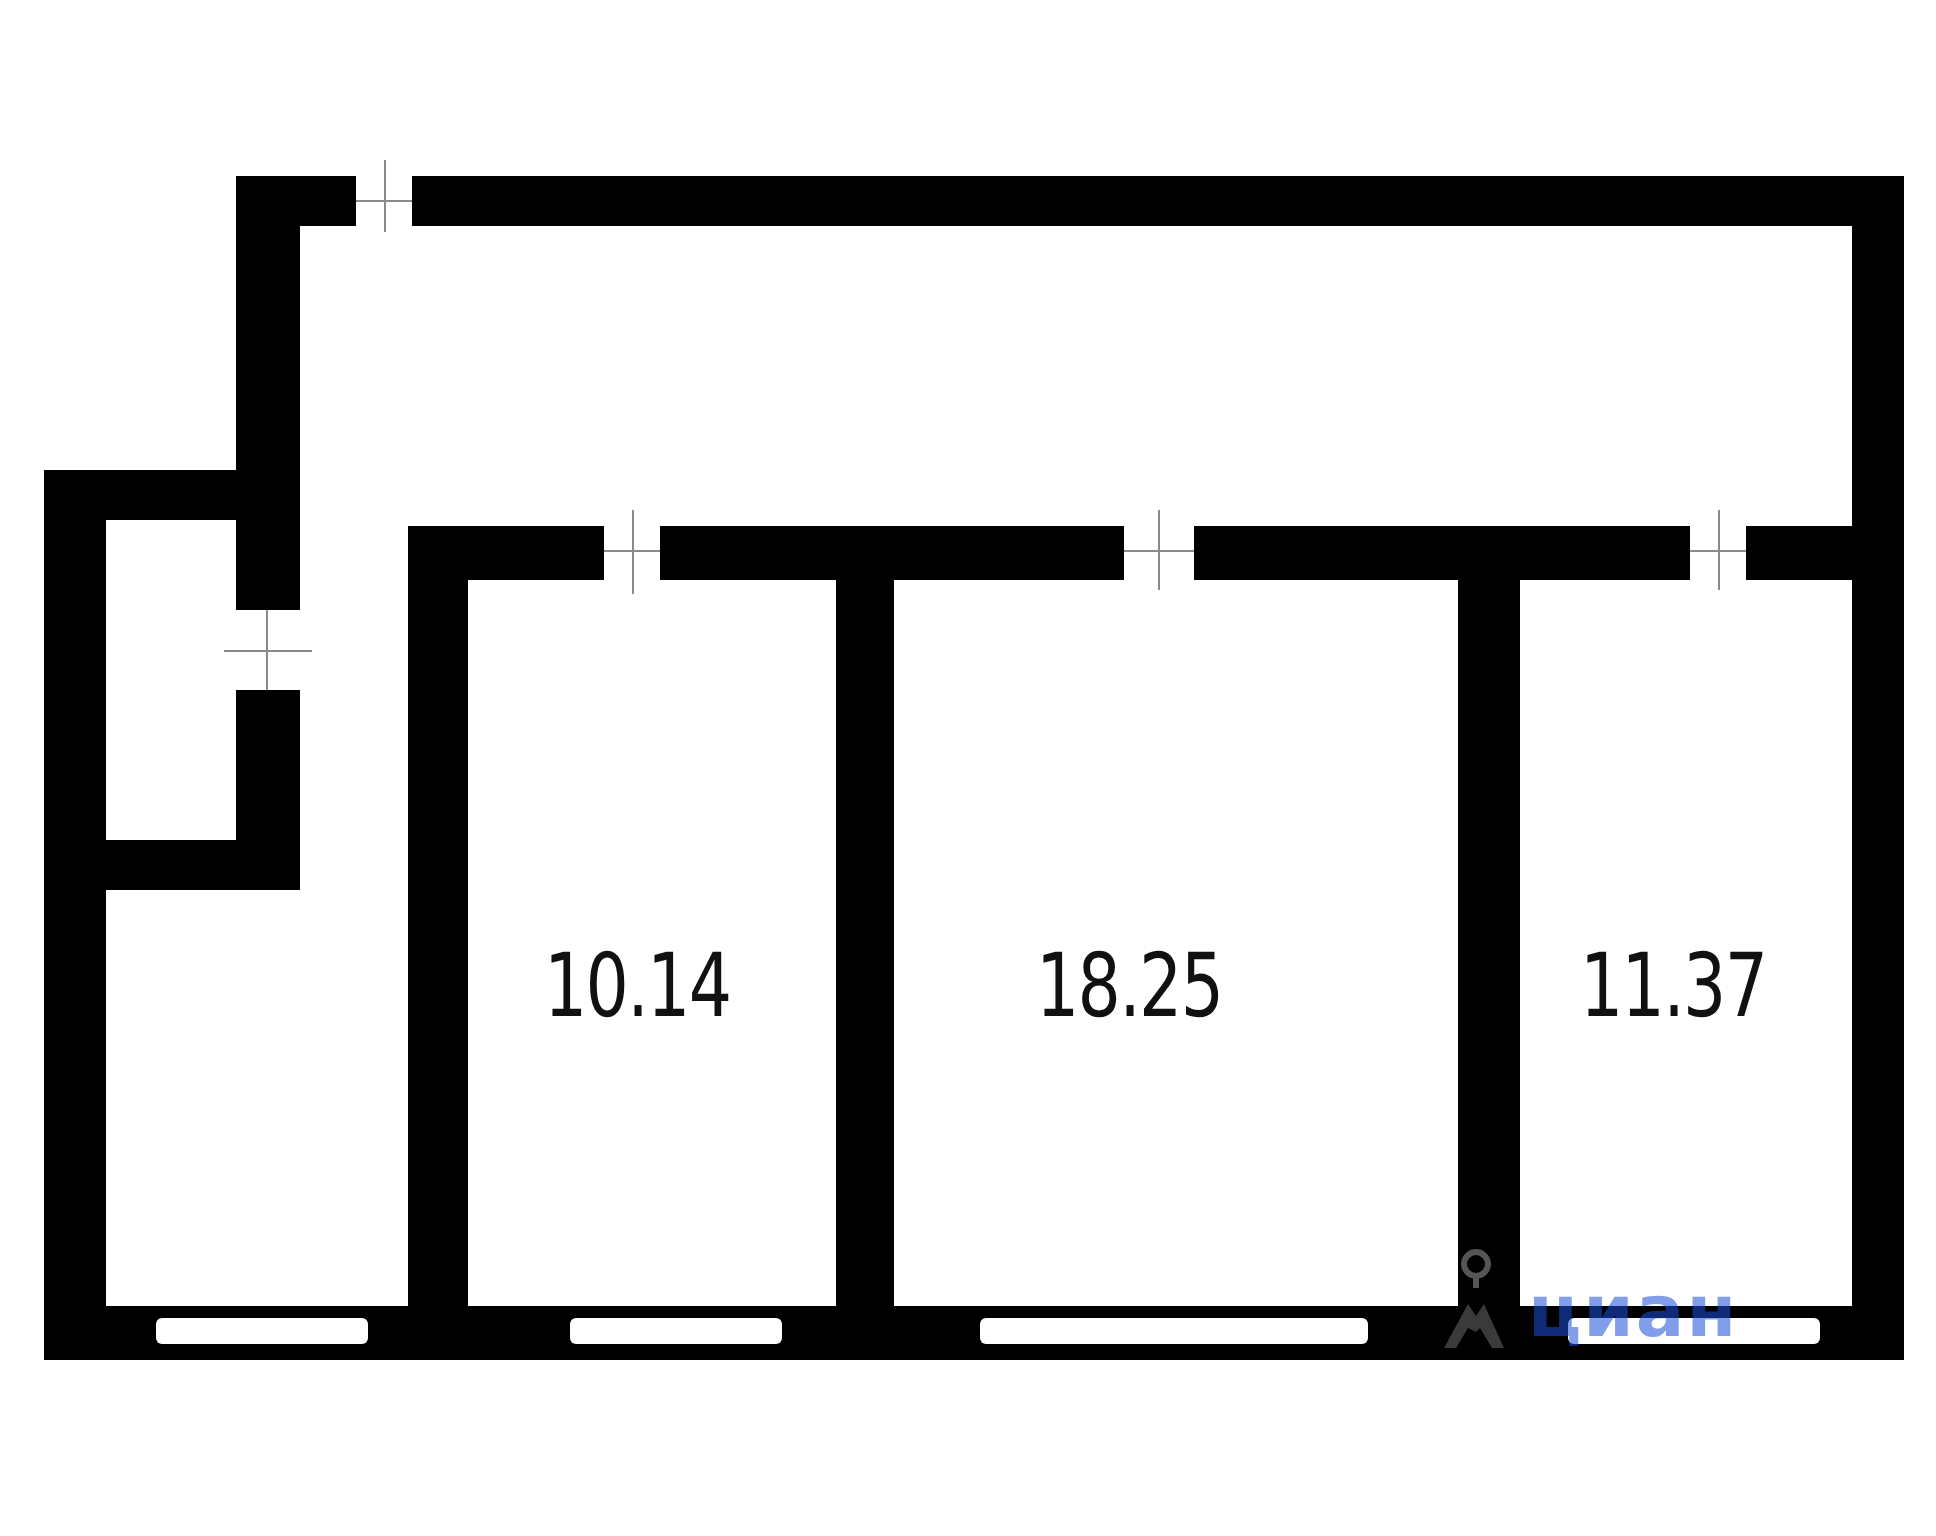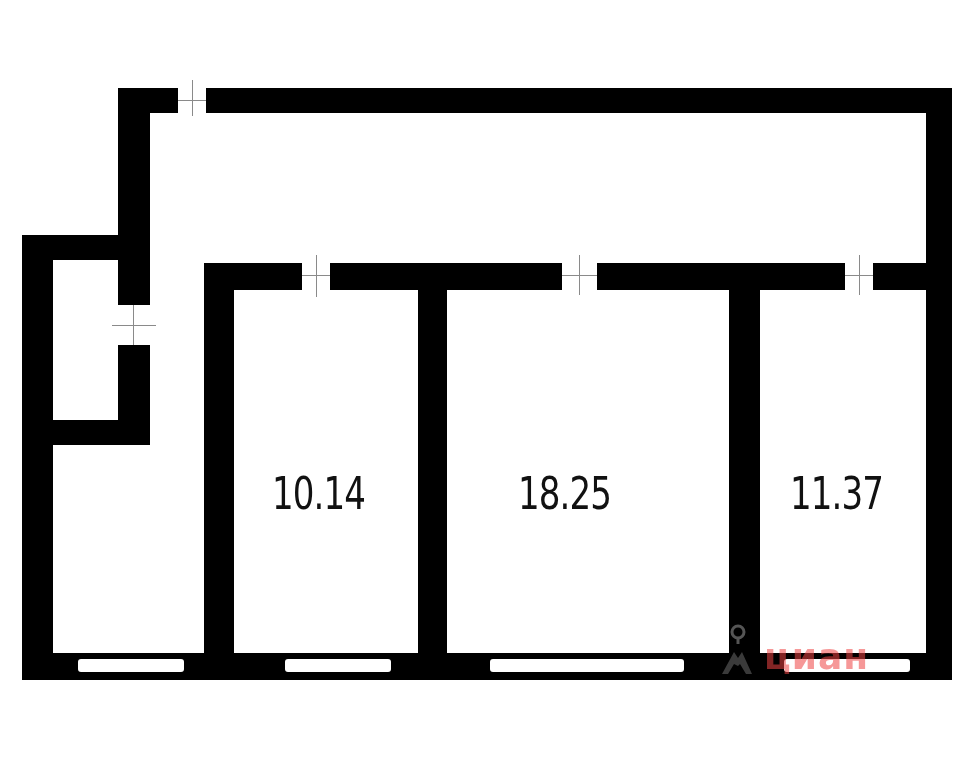--- a/index.html
+++ b/index.html
@@ -70,16 +70,16 @@
   <div class="area" style="left:272px; top:468px;">10.14</div>
   <div class="area" style="left:518px; top:468px;">18.25</div>
   <div class="area" style="left:790px; top:468px;">11.37</div>
 
   <div class="wm">
     <svg width="50" height="60" viewBox="0 0 50 60" style="position:absolute; left:0; top:0;">
       <circle cx="26" cy="10" r="6" fill="none" stroke="#555555" stroke-width="3"></circle>
       <path d="M26 16 L26 22" stroke="#555555" stroke-width="3"></path>
       <path d="M10 52 L22 30 L26 36 L30 30 L40 52 L34 52 L28 42 L26 44 L22 42 L16 52 Z" fill="#3a3a3a"></path>
     </svg>
-    <div style="position:absolute; left:52px; top:14px; font-family:'DejaVu Sans', sans-serif; font-size:36px; font-weight:bold; color:#ef4444; opacity:0.55; letter-spacing:1px;">циан</div>
+    <div style="position:absolute; left:52px; top:14px; font-family:'DejaVu Sans', sans-serif; font-size:36px; font-weight:bold; color:#1d4ed8; opacity:0.55; letter-spacing:1px;">циан</div>
   </div>
 
 </div>
 
 </body></html>

